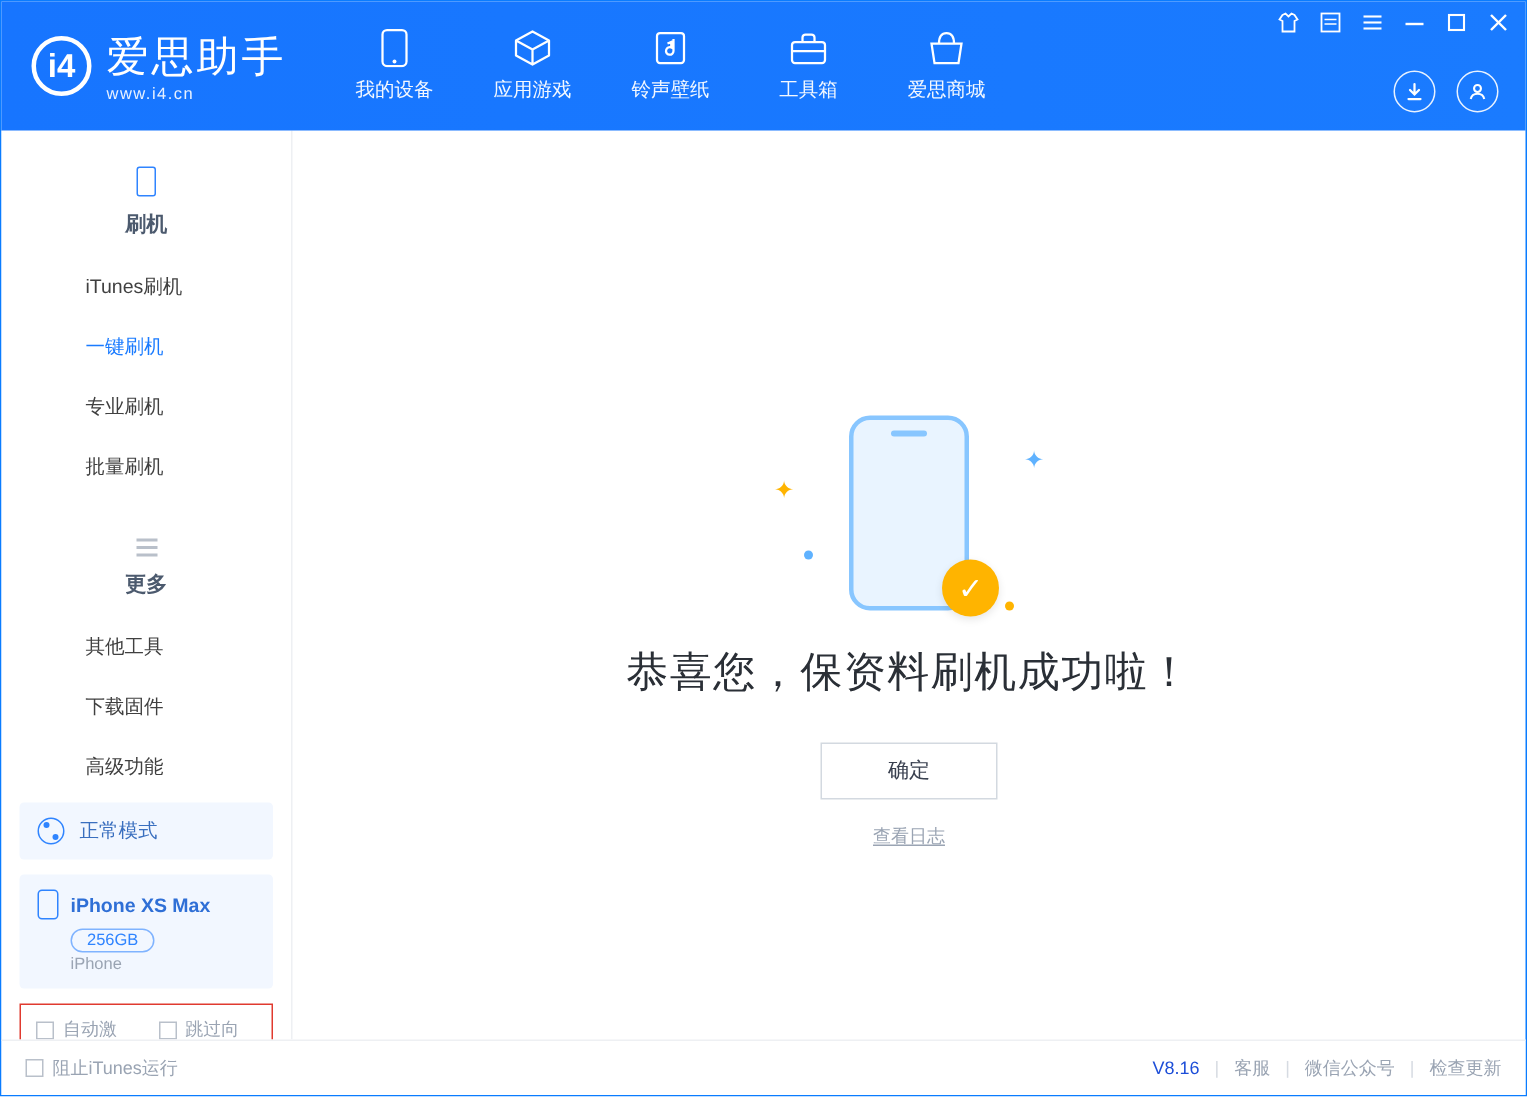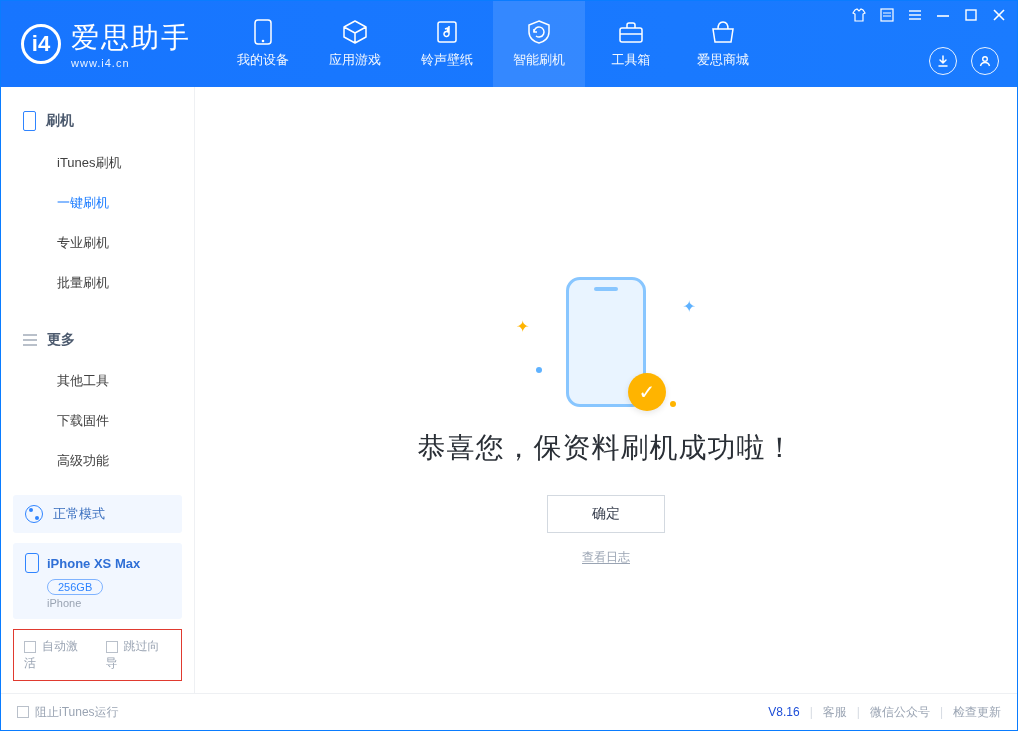--- a/index.html
+++ b/index.html
@@ -22,21 +22,21 @@
 
   .win-controls-top { position:absolute; top: 6px; right: 10px; display:flex; gap: 12px; align-items:center; color: rgba(255,255,255,.95); font-size:13px; }
   .win-controls-top .wc { cursor:pointer; width: 16px; height:16px; display:flex; align-items:center; justify-content:center; }
   .win-controls-bottom { position:absolute; bottom: 12px; right: 18px; display:flex; gap: 14px; align-items:center; }
   .circle-btn { width:28px; height:28px; border:1.5px solid rgba(255,255,255,.9); border-radius:50%; display:flex; align-items:center; justify-content:center; cursor:pointer; color:#fff; }
 
   
   .body { flex:1; display:flex; min-height:0; }
   .sidebar { width: 194px; border-right:1px solid #eef0f3; display:flex; flex-direction:column; background:#fff; }
   .side-group { padding-top: 18px; }
-  .side-title { display:flex; align-items:center; gap:10px; padding: 6px 22px; color:#4c5a6e; font-size:14px; font-weight:bold; }
+  .side-title { display:flex; align-items:center; gap:10px; padding: 6px 22px; color:#4c5a6e; font-size:14px; font-weight:bold;flex-direction:column; }
   .side-title .sq { width:13px; height:20px; border:1.5px solid #2f84ff; border-radius:2px; }
   .side-title .bars { display:flex; flex-direction:column; gap:3px; }
   .side-title .bars span { display:block; width:14px; height:2px; background:#b9c0ca; }
   .side-items { padding: 6px 0 4px; }
   .side-item { padding: 11px 22px 11px 56px; font-size:13px; color:#404040; cursor:pointer; }
   .side-item.active { color:#1a7bff; }
 
   .side-bottom { margin-top:auto; padding: 0 12px 12px; }
   .mode-box, .device-box { background:#f2f7ff; border-radius:3px; padding: 10px 12px; margin-bottom: 10px; }
   .mode-box { display:flex; gap:10px; color:#3a6fbf; font-size:13px; }
@@ -114,30 +114,20 @@
       </div>
       <div class="tab">
         <div class="tab-icon">
             <svg width="24" height="24" viewBox="0 0 24 24">
               <rect x="3" y="2" width="18" height="20" rx="2" fill="none" stroke="#fff" stroke-width="1.5"></rect>
               <path d="M14 6 V14 a2.5 2.5 0 1 1 -1.5 -2.3 V8 L10 9" fill="none" stroke="#fff" stroke-width="1.5"></path>
             </svg>
           </div>
         <div class="tab-label">铃声壁纸</div>
       </div>
-      <div class="tab active">
-        <div class="tab-icon">
-            <svg width="26" height="26" viewBox="0 0 26 26">
-              <path d="M13 2 L23 6 V13 C23 19 18 23 13 24 C8 23 3 19 3 13 V6 Z" fill="none" stroke="#fff" stroke-width="1.5"></path>
-              <path d="M8 13 a5 5 0 1 1 2 4" fill="none" stroke="#fff" stroke-width="1.5"></path>
-              <path d="M8 10 L8 13 L11 13" fill="none" stroke="#fff" stroke-width="1.5"></path>
-            </svg>
-          </div>
-        <div class="tab-label">智能刷机</div>
-      </div>
       <div class="tab">
         <div class="tab-icon">
             <svg width="26" height="24" viewBox="0 0 26 24">
               <rect x="2" y="8" width="22" height="14" rx="2" fill="none" stroke="#fff" stroke-width="1.5"></rect>
               <path d="M9 8 V5 a2 2 0 0 1 2 -2 h4 a2 2 0 0 1 2 2 V8" fill="none" stroke="#fff" stroke-width="1.5"></path>
               <line x1="2" y1="14" x2="24" y2="14" stroke="#fff" stroke-width="1.5"></line>
             </svg>
           </div>
         <div class="tab-label">工具箱</div>
       </div>

